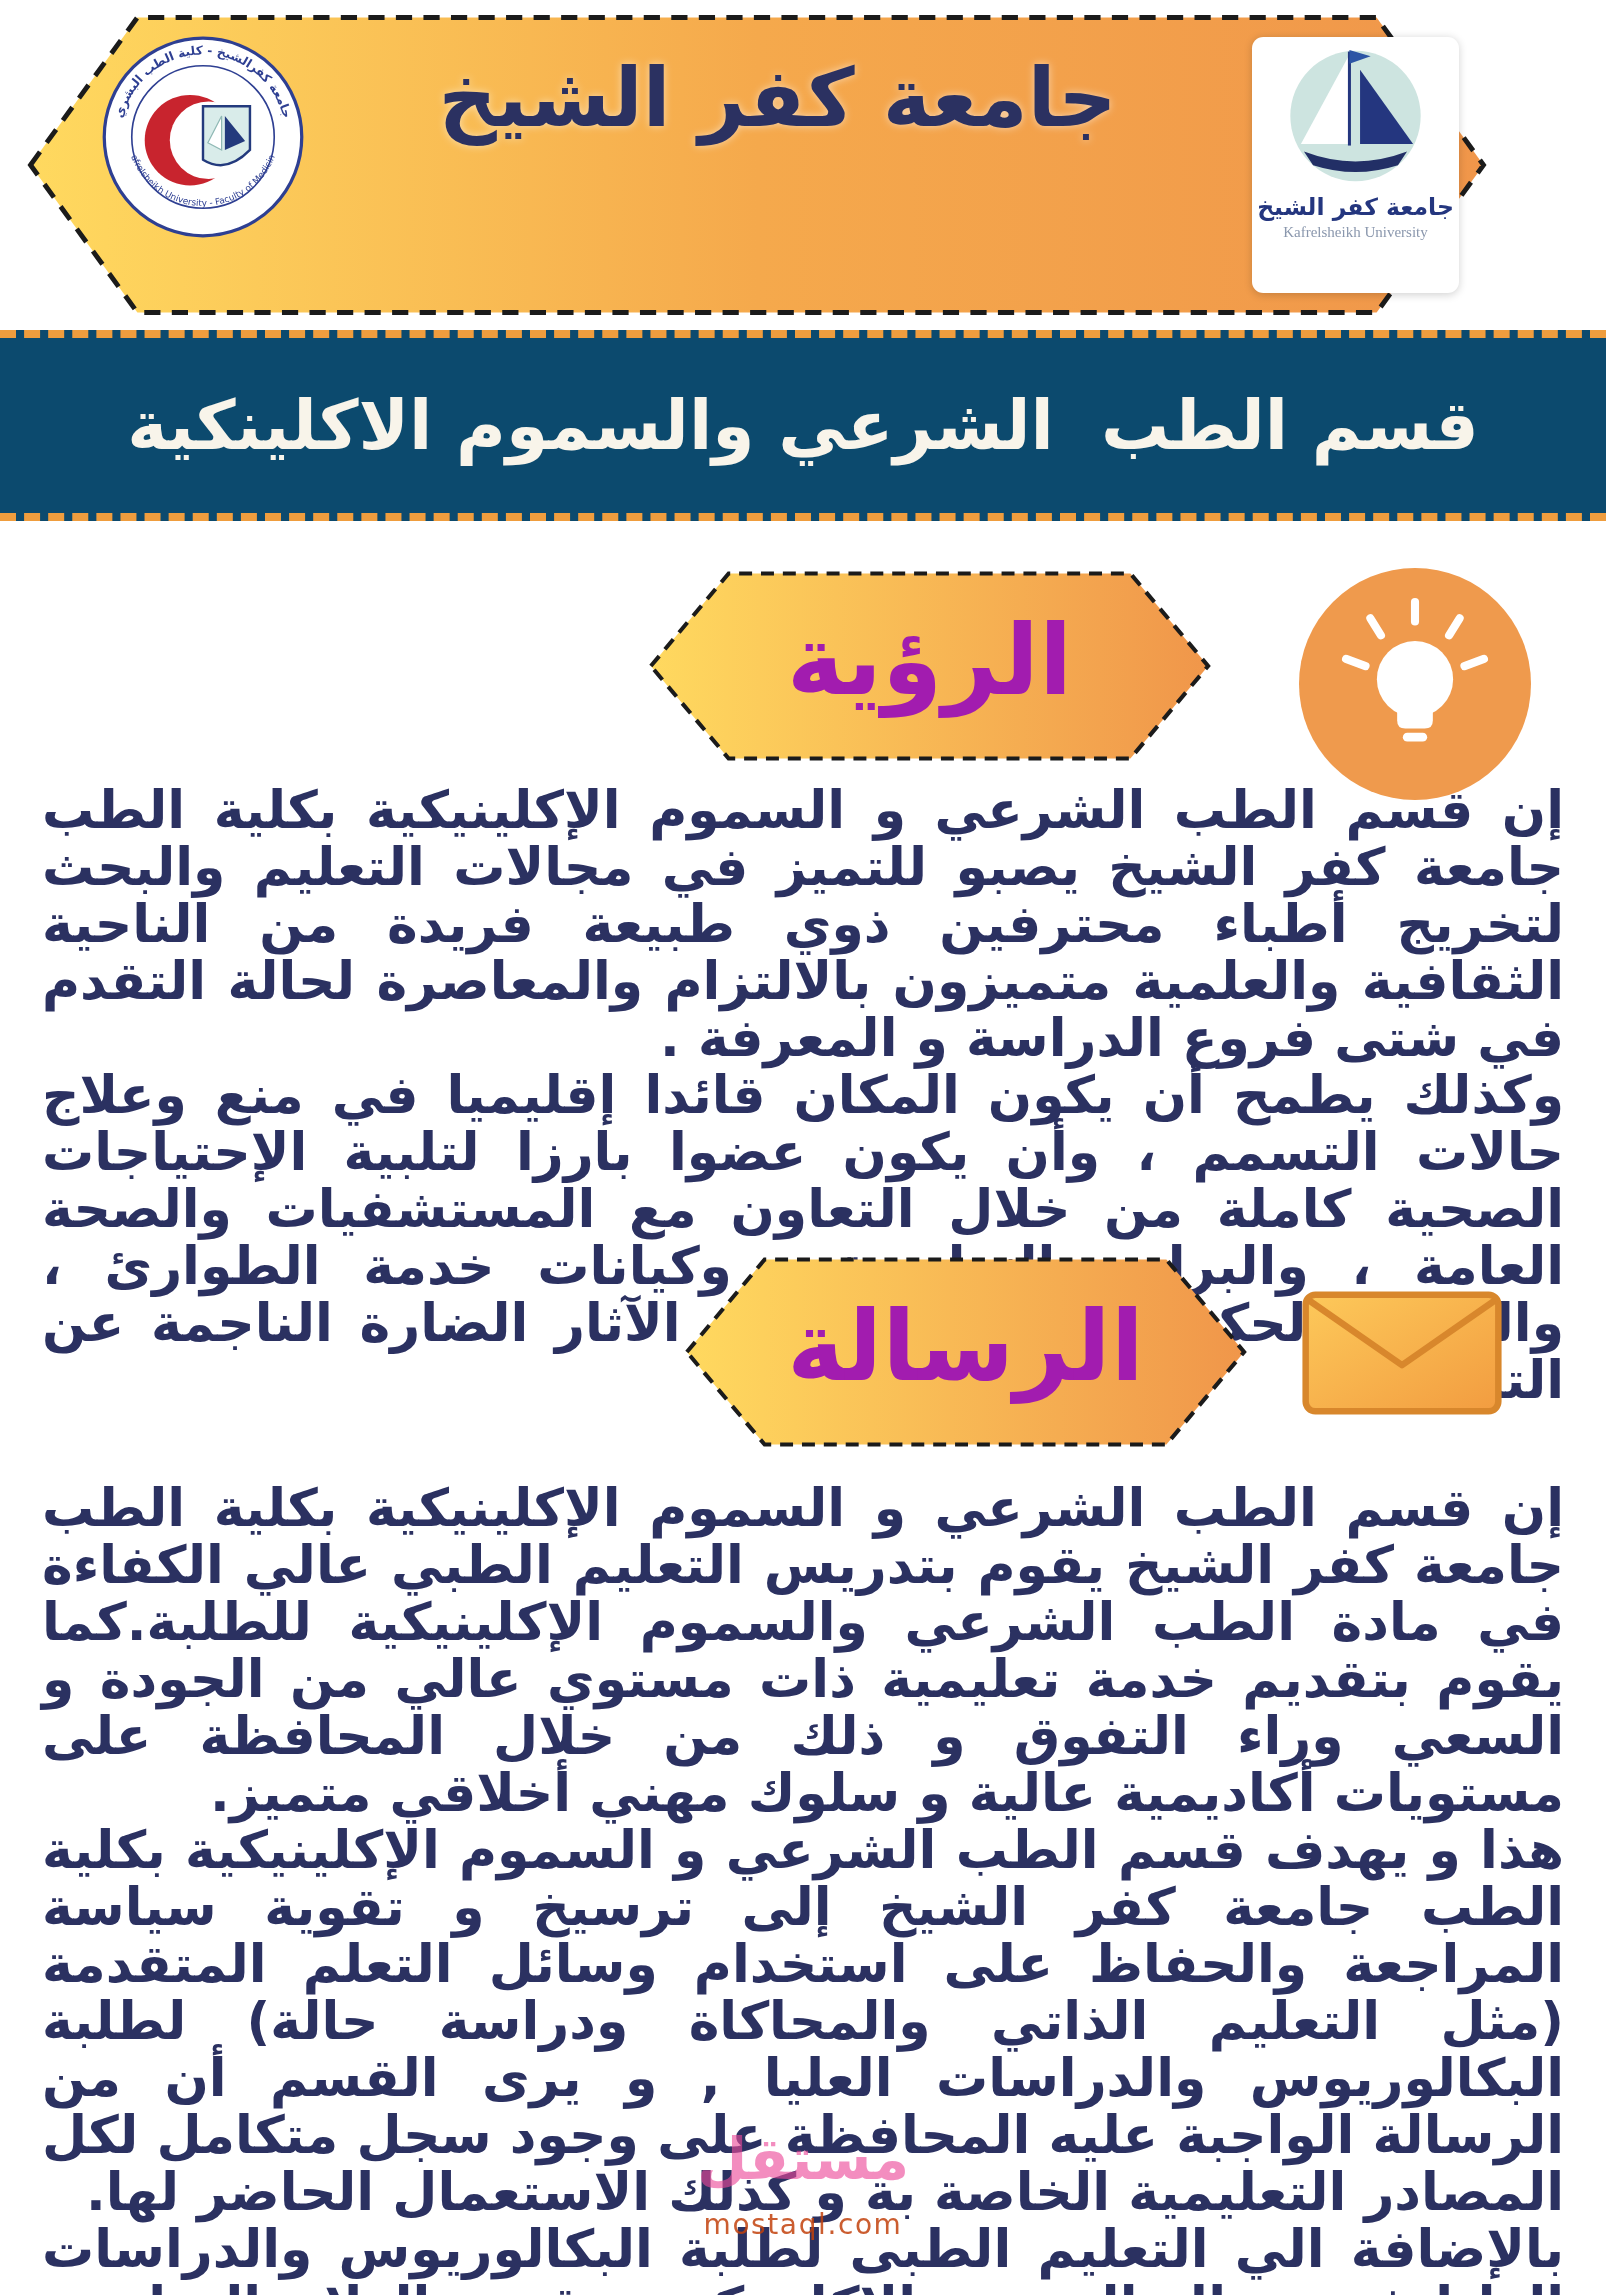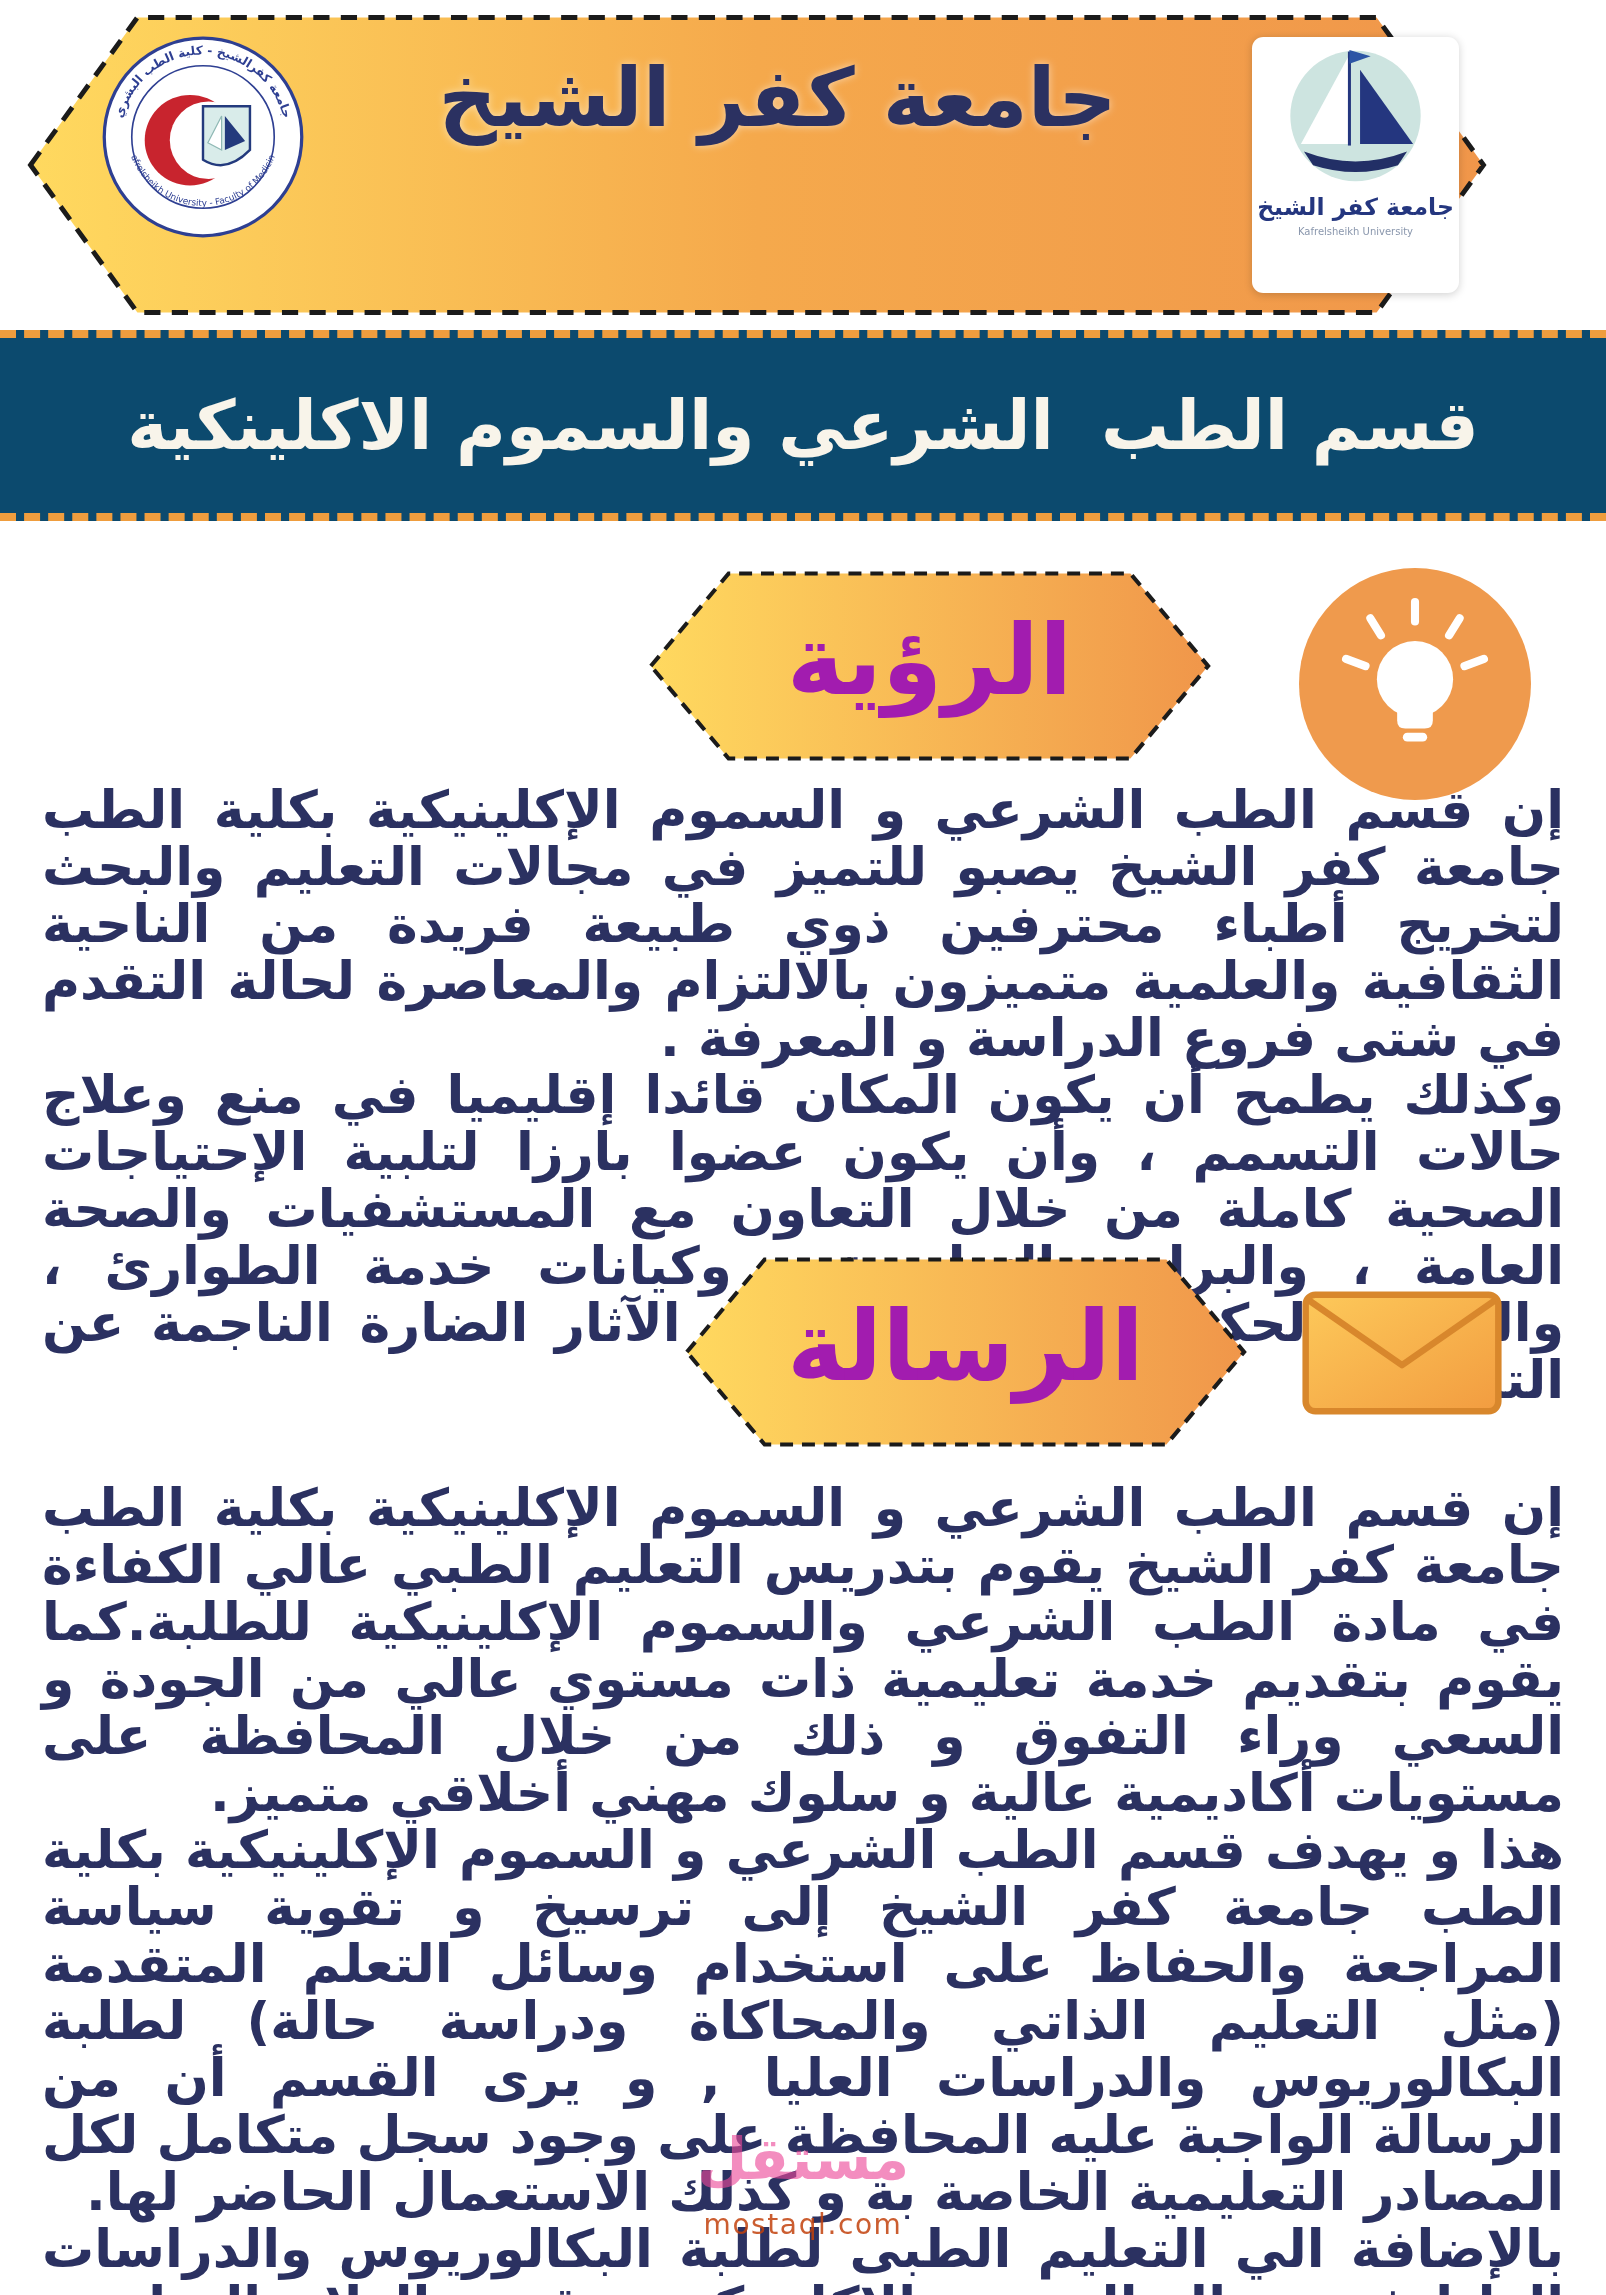--- a/index.html
+++ b/index.html
@@ -14,21 +14,21 @@
 
   .faculty-logo { position:absolute; left:77px; top:24px; width:204px; height:204px; }
   .faculty-logo svg { width:100%; height:100%; }
 
   .header-title { position:absolute; left:308px; top:23px; width:891px; text-align:center; direction:rtl; color:#2b3161; font-weight:bold; }
   .header-title .title-line { font-size:81px; line-height:128px; letter-spacing:0; text-shadow:0 0 8px rgba(255,255,255,.55); }
 
   .university-logo { position:absolute; left:1228px; top:26px; width:207px; height:256px; background:#ffffff; border-radius:11.3px; box-shadow:0 1.6px 8px rgba(0,0,0,.18); text-align:center; padding-top:6.5px; }
   .university-logo svg { width:183px; height:144px; }
   .uni-caption-ar { direction:rtl; color:#24367f; font-weight:bold; font-size:23.5px; line-height:32px; }
-  .uni-caption-en { color:#8a97ad; font-size:10px; line-height:18px; }
+  .uni-caption-en { color:#8a97ad; font-size:15px; line-height:18px;font-family:Liberation Serif, serif; }
 
   
   .dept-band { position:absolute; left:0; top:330px; width:1606px; height:191px; background:#0c4a6e;
                border-top:8px dashed #ef9d3e; border-bottom:8px dashed #ef9d3e;
                display:flex; align-items:center; justify-content:center; }
   .dept-title { color:#f8f4ea; font-size:68px; font-weight:bold; direction:rtl; white-space:pre-wrap; }
 
   
   .hex-badge { position:absolute; width:567px; height:198px; }
   .hex-badge svg { position:absolute; inset:0; width:100%; height:100%; }

